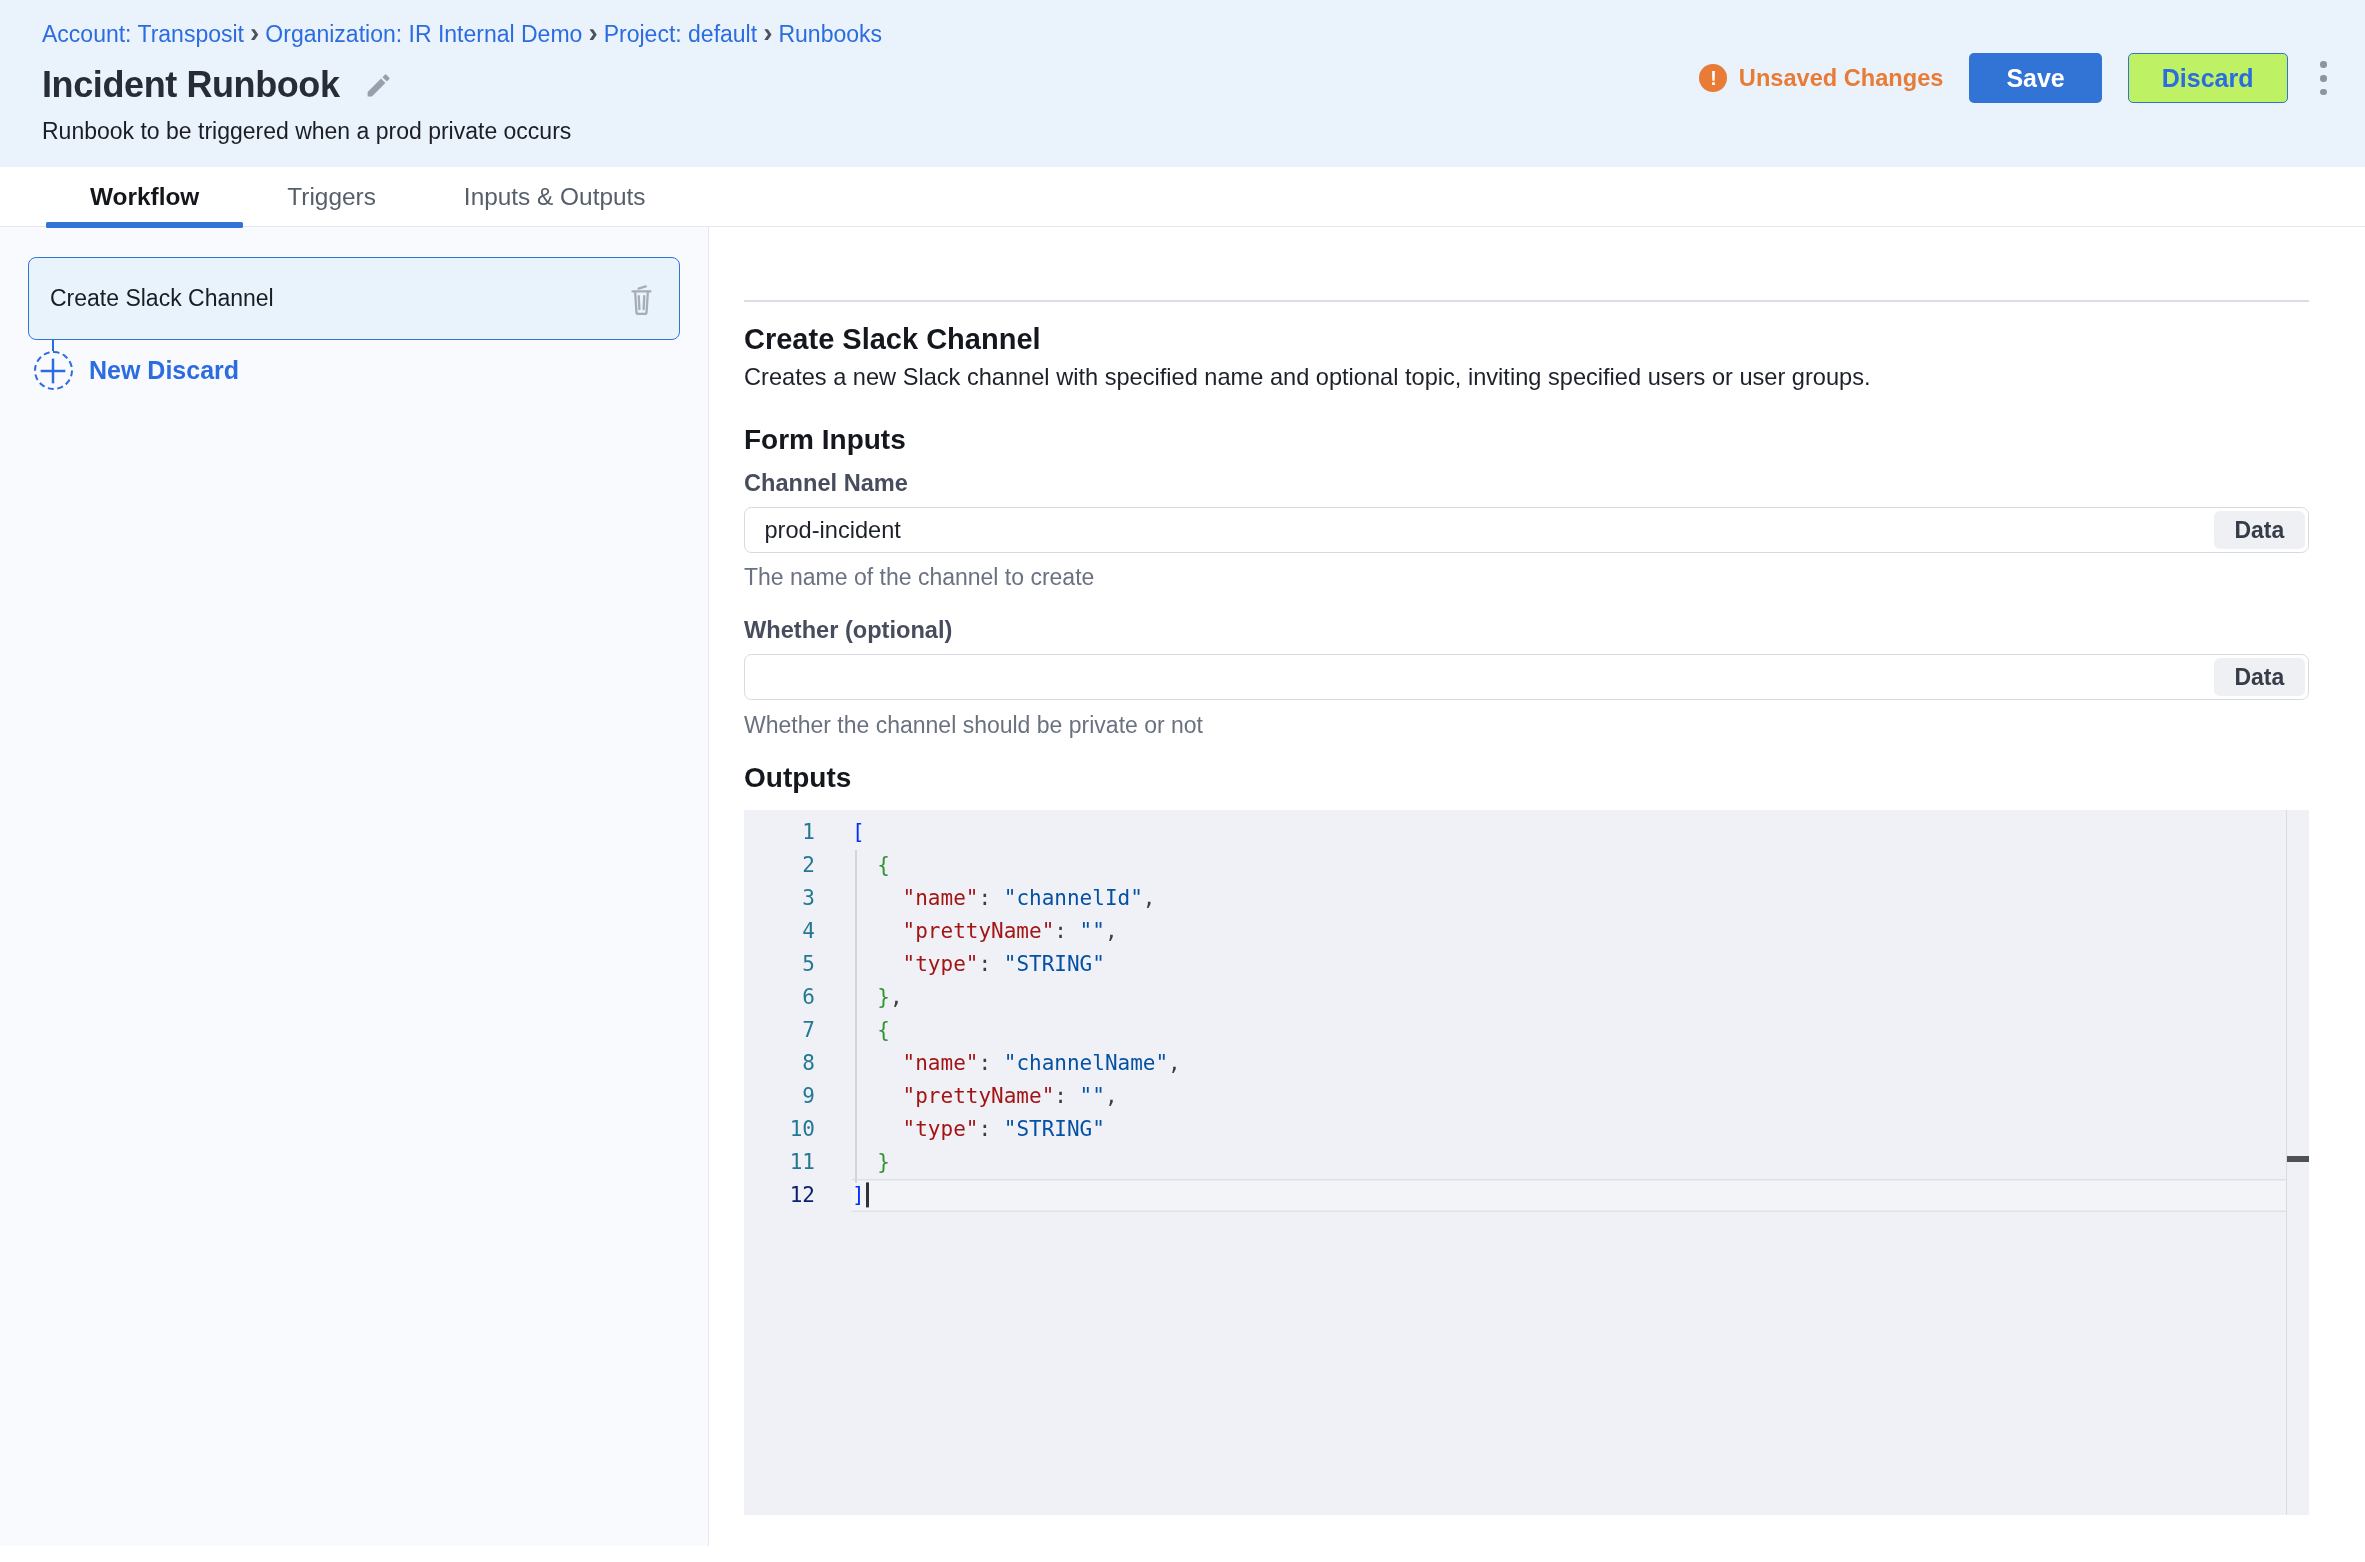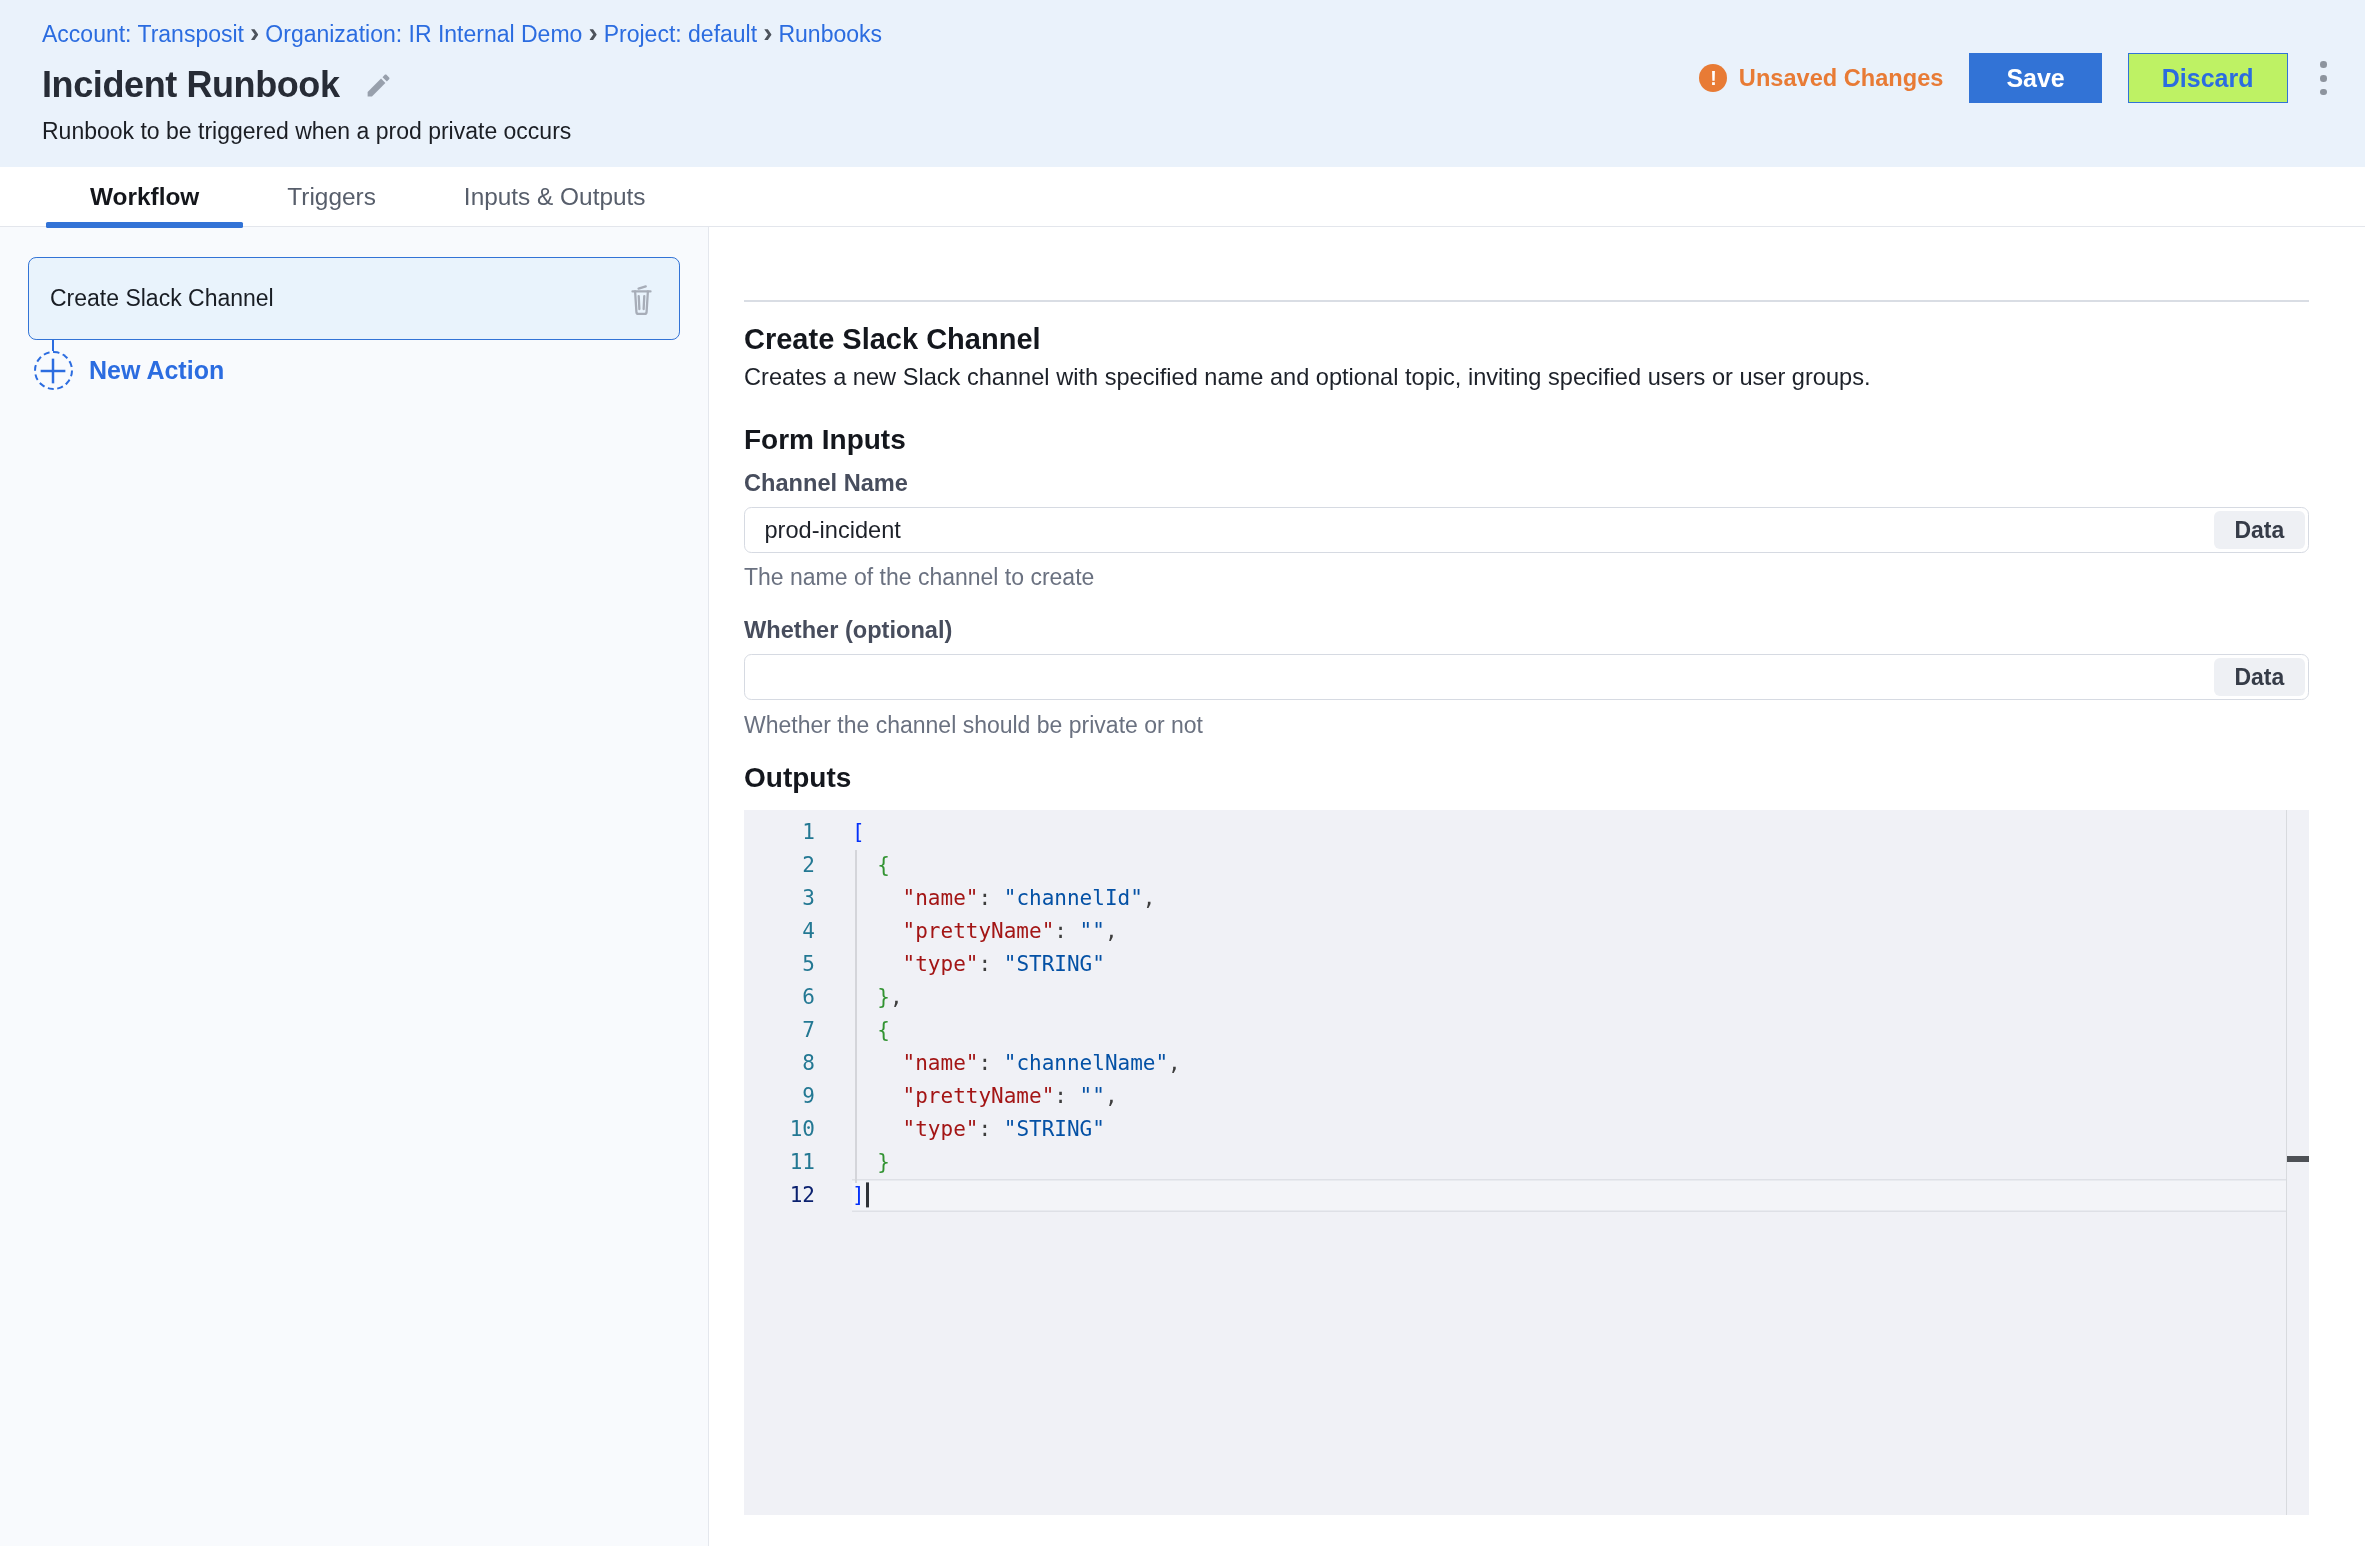--- a/index.html
+++ b/index.html
@@ -13,21 +13,21 @@
   .breadcrumb a { color:#2b6ce0; text-decoration:none; cursor:pointer; }
   .crumb-sep { color:#4d535c; font-size:28px; font-weight:600; line-height:23px; transform:translateY(-1.6px); }
   .title-row { display:flex; align-items:center; margin-top:16.3px; }
   .page-title { font-size:36px; font-weight:700; color:#272c36; letter-spacing:-0.4px; }
   .edit-icon { margin-left:24.4px; display:inline-flex; cursor:pointer; }
   .subtitle { margin-top:11.4px; font-size:23px; color:#1b1e24; }
   .header-actions { display:flex; align-items:center; gap:26px; padding-top:3.3px; align-self:flex-start; margin-top:29px; }
   .unsaved { display:flex; align-items:center; gap:11.4px; color:#e87b35; font-size:23.6px; font-weight:700; white-space:nowrap; }
   .alert-dot { width:28px; height:28px; border-radius:50%; background:#e87b35; color:#fff;
                display:flex; align-items:center; justify-content:center; font-size:19.5px; font-weight:800; }
-  .btn { height:50px; border-radius:0; font-size:25px; font-weight:700; cursor:pointer;
+  .btn { height:50px; border-radius:5px; font-size:25px; font-weight:700; cursor:pointer;
          font-family:"Liberation Sans", sans-serif; }
   .btn-save { background:#3273d6; color:#fff; border:none; padding:0 37px; }
   .btn-discard { background:#bef264; color:#2b6ce0; border:1.6px solid #3273d6; padding:0 33px; }
   .kebab { display:flex; flex-direction:column; gap:7.3px; padding:4.9px 6.5px; cursor:pointer; }
   .kebab i { width:6.5px; height:6.5px; border-radius:50%; background:#8d949e; }
 
   
   .tabbar { height:60px; background:#fff; border-bottom:1.6px solid #e3e6ec; display:flex; padding-left:46px; }
   .tab { position:relative; display:flex; align-items:center; padding:0 44px; font-size:24.4px;
          color:#575e6b; cursor:pointer; }
@@ -158,21 +158,21 @@
       </span>
     </div>
     <div class="connector"></div>
     <div class="new-action">
       <span class="plus-circle">
         <svg width="28" height="28" viewBox="0 0 34 34">
           <line x1="17" y1="2" x2="17" y2="32" stroke="#2b6ce0" stroke-width="3"></line>
           <line x1="2" y1="17" x2="32" y2="17" stroke="#2b6ce0" stroke-width="3"></line>
         </svg>
       </span>
-      <span>New Action</span>
+      <span>New Discard</span>
     </div>
   </aside>
 
   <main class="main">
     <hr class="top-divider">
     <h2 class="action-heading">Create Slack Channel</h2>
     <p class="action-desc">Creates a new Slack channel with specified name and optional topic, inviting specified users or user groups.</p>
 
     <h3 class="section-heading h-form">Form Inputs</h3>
 

